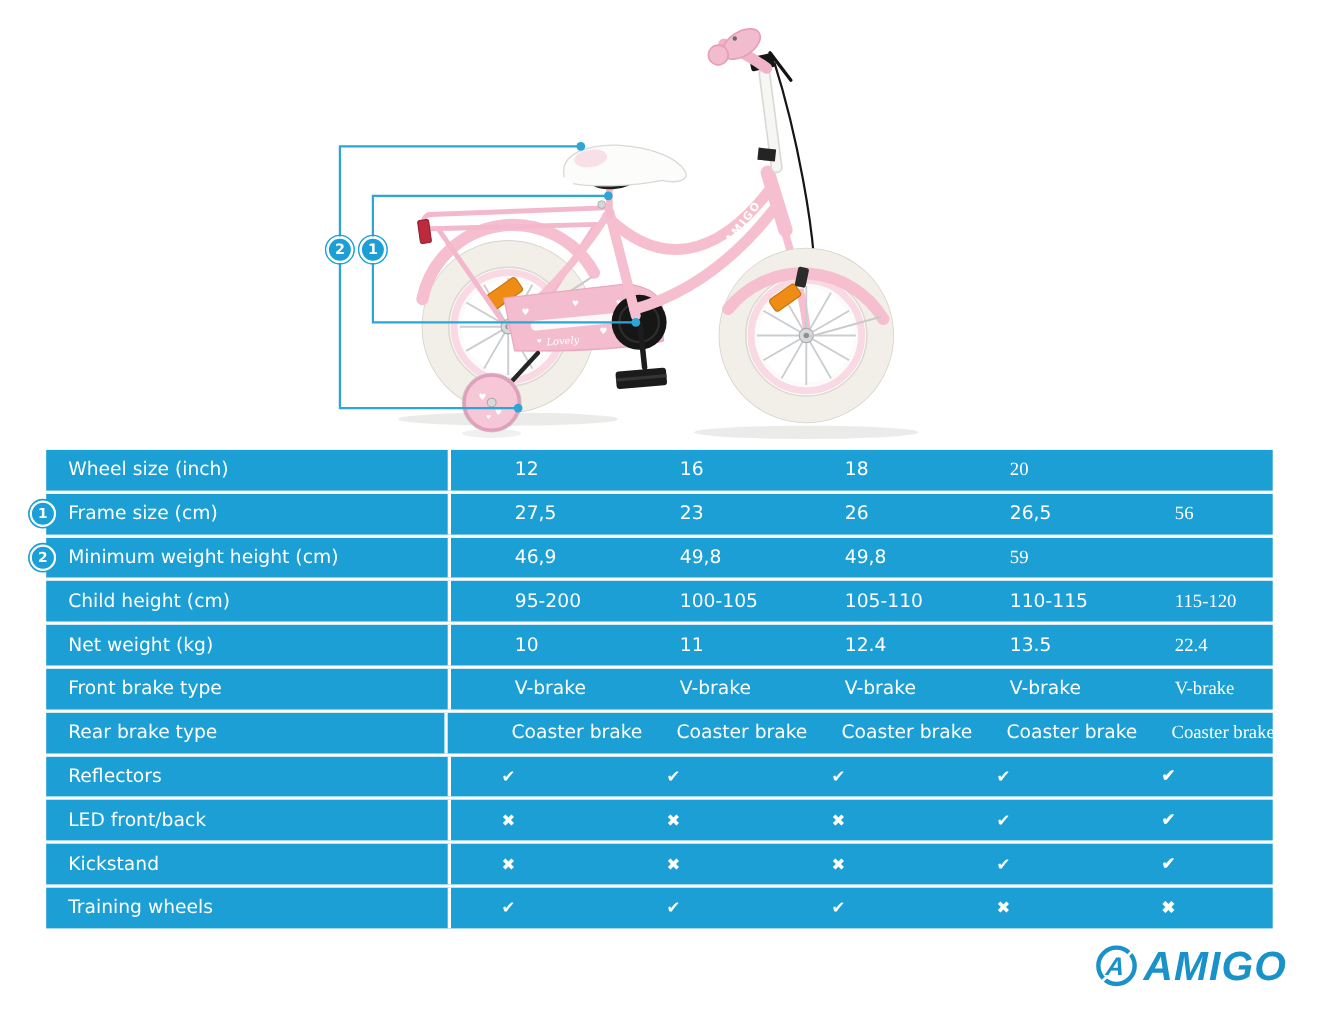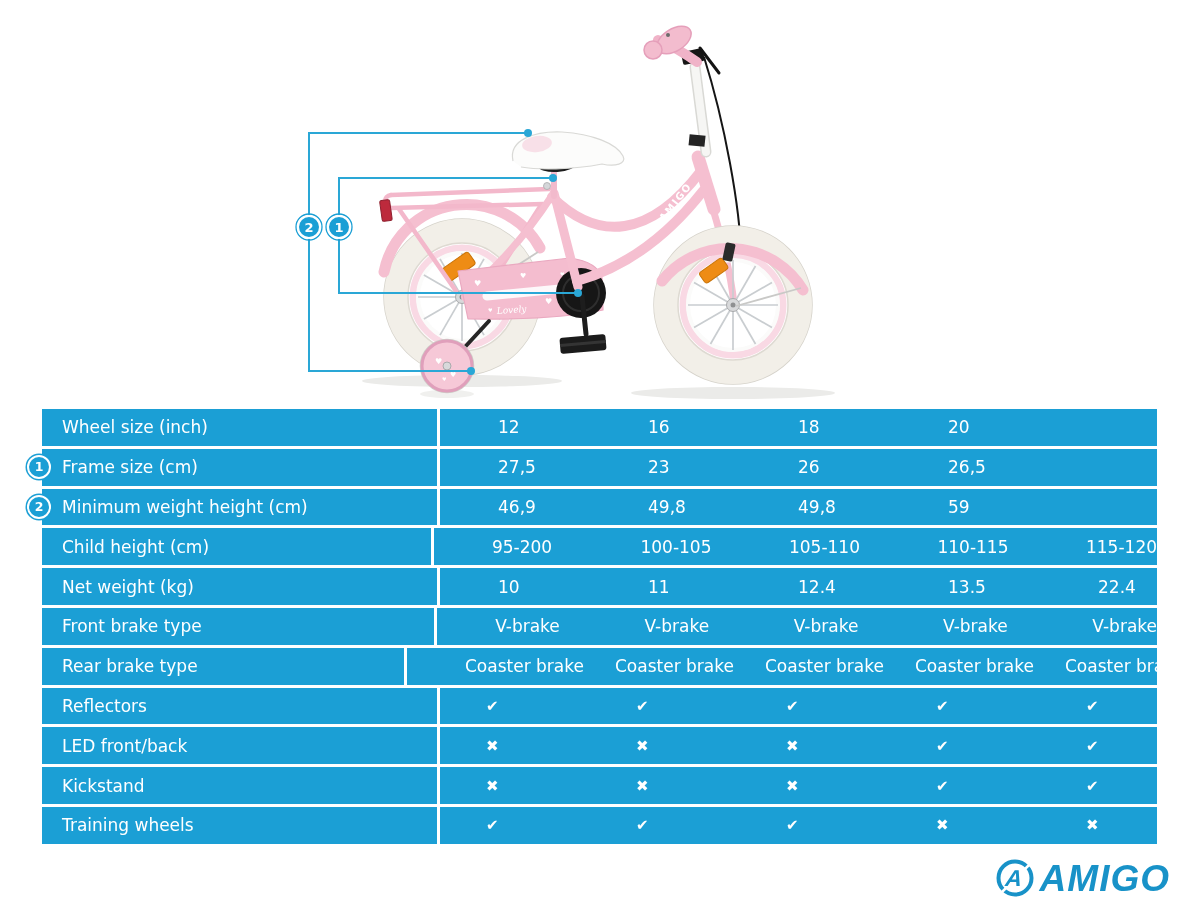--- a/index.html
+++ b/index.html
@@ -8,23 +8,23 @@
     --callout-line:#2aa7d6;
     --bike-pink:#f5bfd0;
   }
   html,body{margin:0;padding:0;background:#fff;}
   body{font-family:"DejaVu Sans","Liberation Sans",sans-serif;}
   .page{position:relative;width:1200px;height:920px;background:#fff;overflow:hidden;}
   .figure{position:absolute;left:0;top:0;width:1200px;height:410px;}
   .spec-table{position:absolute;left:42px;top:409px;width:1115px;display:flex;flex-direction:column;gap:3px;}
   .spec-row{display:flex;height:36.8px;background:var(--table-bg);}
   .cell{display:flex;align-items:center;color:#fff;font-size:17px;box-sizing:border-box;white-space:nowrap;}
-  .label-cell{width:398px;border-right:3px solid #fff;padding-left:20px;position:relative;}
+  .label-cell{width:368px;border-right:3px solid #fff;padding-left:20px;position:relative;}
   .value-cell{width:150px;padding-left:58px;}
-  .value-cell:last-child{flex:1;}
+  .value-cell:last-child{flex:1;font-family:Liberation Serif, serif;}
   .value-cell.mark{font-size:15px;font-weight:bold;padding-left:46px;}
   .marker{position:absolute;left:-15px;top:50%;transform:translateY(-50%);
     width:20px;height:20px;border-radius:50%;background:var(--table-bg);
     border:2px solid #fff;box-shadow:0 0 0 1.5px var(--table-bg);
     color:#fff;font-size:12.5px;font-weight:bold;display:flex;align-items:center;justify-content:center;line-height:1;}
   .logo{position:absolute;right:30px;top:858px;display:flex;align-items:center;gap:5px;}
   .logo-text{font-family:"Liberation Sans","DejaVu Sans",sans-serif;font-style:italic;font-weight:bold;
     font-size:37px;color:var(--logo-blue);letter-spacing:1px;line-height:1;}
   
   .callout-stroke{stroke:var(--callout-line);stroke-width:2;fill:none;}
@@ -220,20 +220,21 @@
       </div>
       <div class="spec-row">
         <div class="cell label-cell">
           <span class="marker">1</span>
           <span>Frame size (cm)</span>
         </div>
         <div class="cell value-cell">27,5</div>
         <div class="cell value-cell">23</div>
         <div class="cell value-cell">26</div>
         <div class="cell value-cell">26,5</div>
+        <div class="cell value-cell">56</div>
       </div>
       <div class="spec-row">
         <div class="cell label-cell">
           <span class="marker">2</span>
           <span>Minimum weight height (cm)</span>
         </div>
         <div class="cell value-cell">46,9</div>
         <div class="cell value-cell">49,8</div>
         <div class="cell value-cell">49,8</div>
         <div class="cell value-cell">59</div>

